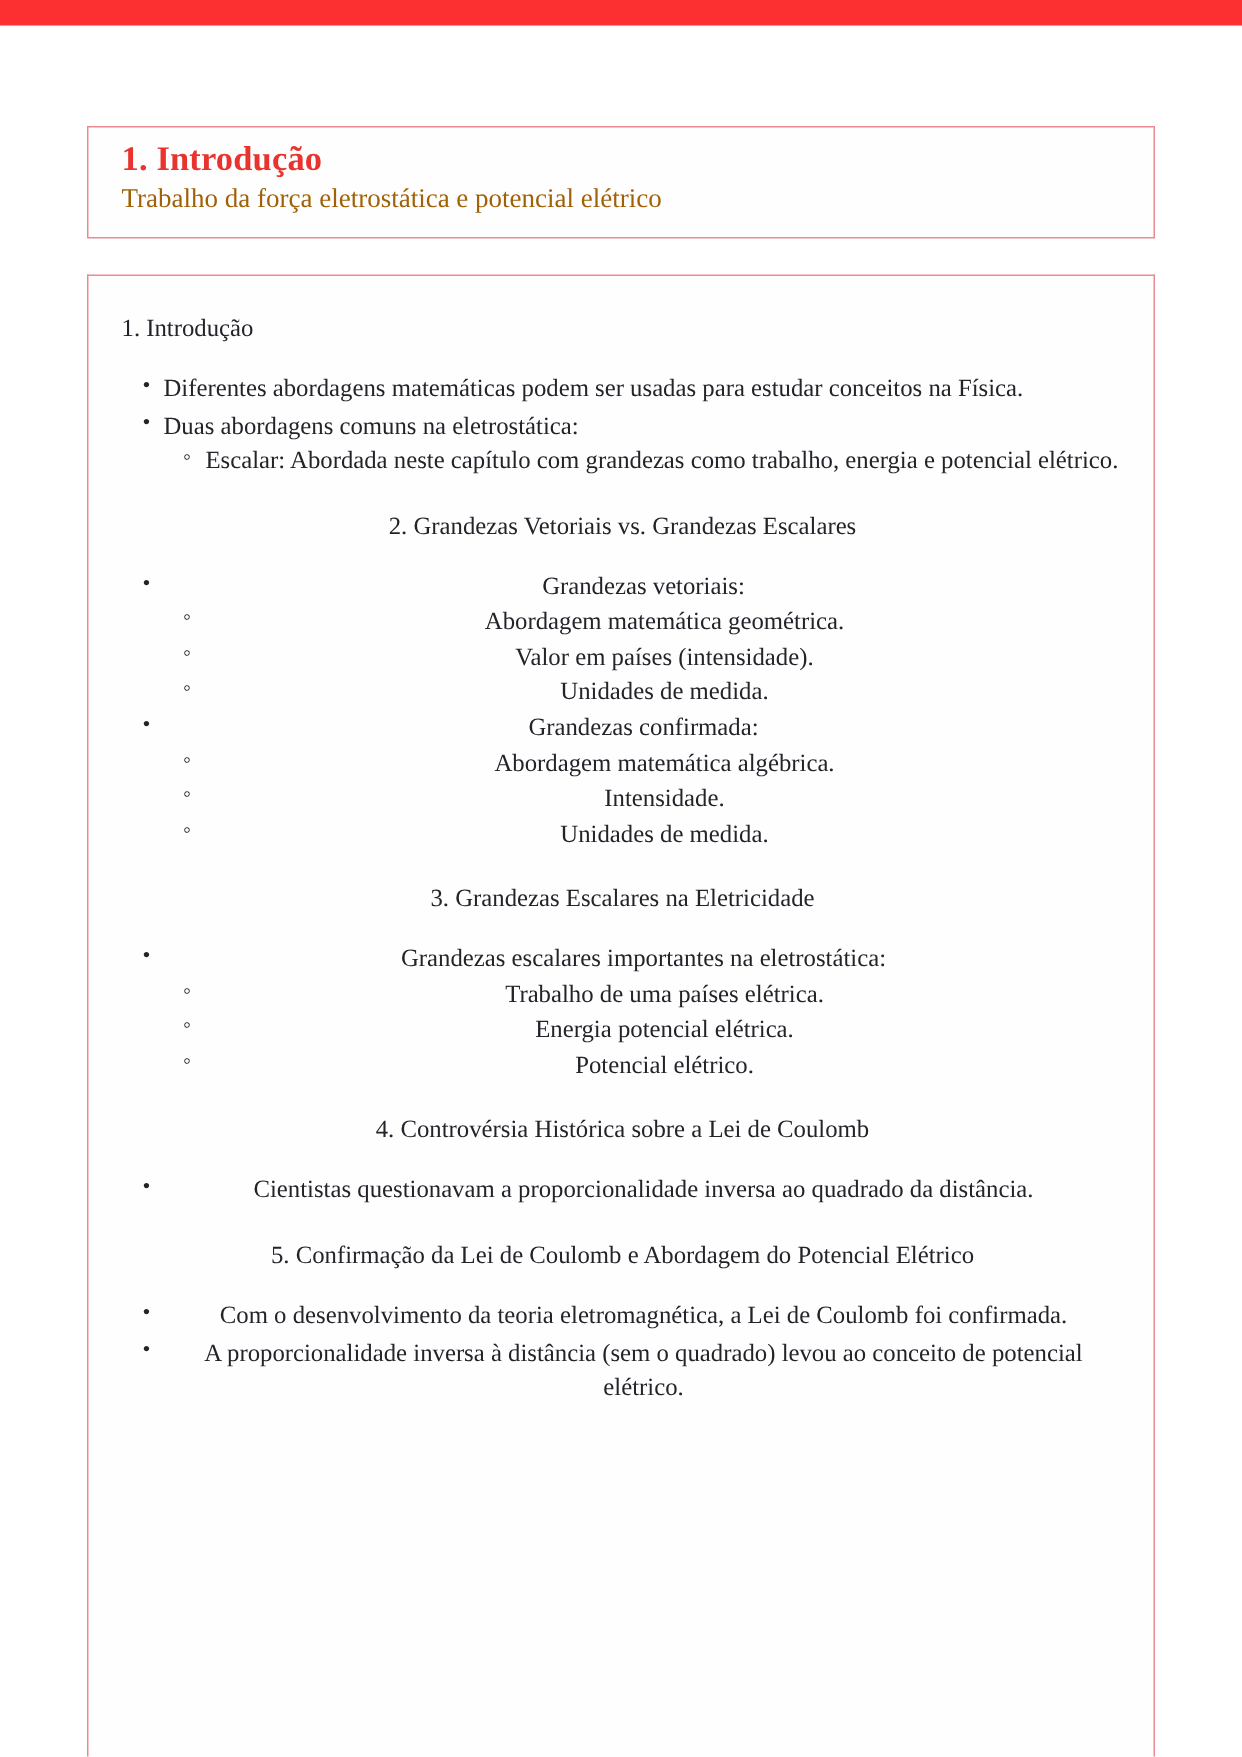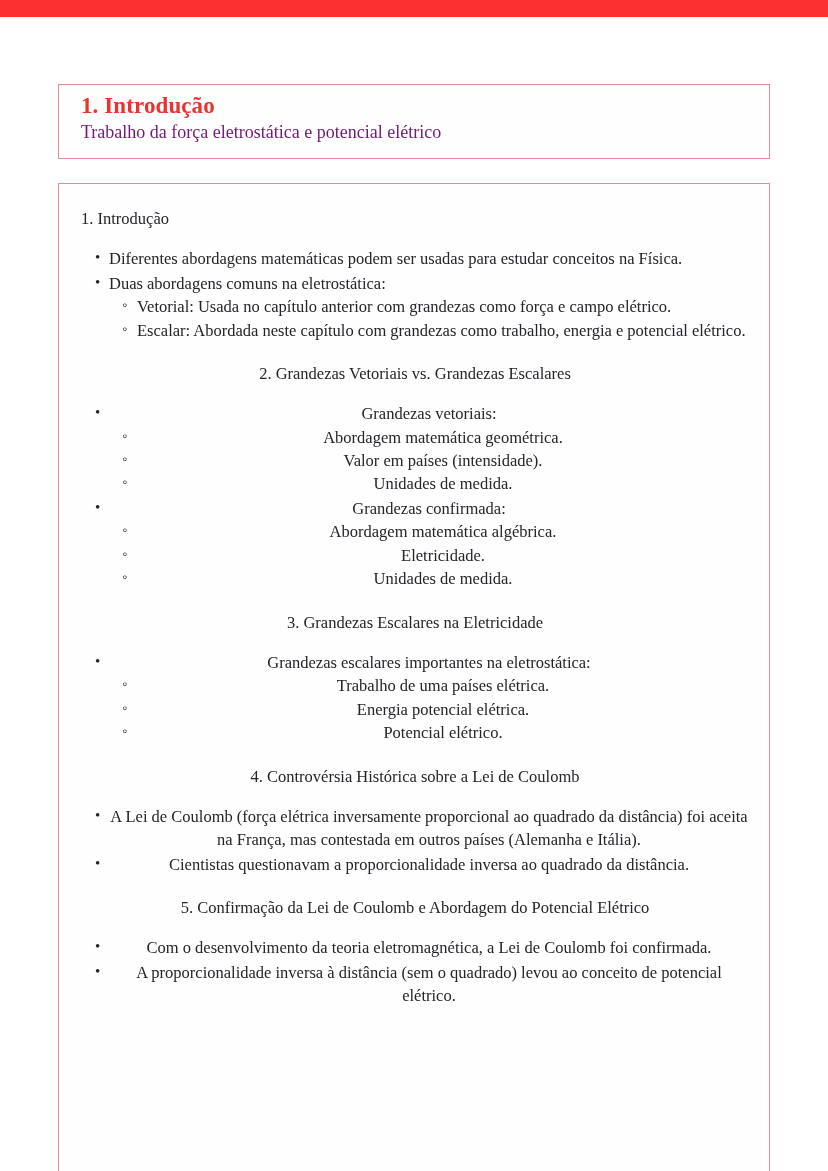--- a/index.html
+++ b/index.html
@@ -45,21 +45,21 @@
     color: #e8332f;
     letter-spacing: 0.1px;
     line-height: 1.15;
     white-space: nowrap;
   }
   .title-sub {
     position: absolute;
     left: 22px;
     top: 37px;
     font-size: 18px;
-    color: #701a75;
+    color: #a16207;
     line-height: 1.2;
     white-space: nowrap;
   }
 
   
   .content-card {
     position: absolute;
     left: 58px;
     top: 183px;
     width: 712px;
@@ -152,23 +152,20 @@
       <div class="section">
         <div class="sec-heading">1. Introdução</div>
         <ul class="lvl1">
           <li>
             <span class="li-text">Diferentes abordagens matemáticas podem ser usadas para estudar conceitos na Física.</span>
           </li>
           <li>
             <span class="li-text">Duas abordagens comuns na eletrostática:</span>
             <ul class="lvl2">
               <li>
-                <span class="li-text">Vetorial: Usada no capítulo anterior com grandezas como força e campo elétrico.</span>
-              </li>
-              <li>
                 <span class="li-text">Escalar: Abordada neste capítulo com grandezas como trabalho, energia e potencial elétrico.</span>
               </li>
             </ul>
           </li>
         </ul>
       </div>
       <div class="section">
         <div class="sec-heading">2. Grandezas Vetoriais vs. Grandezas Escalares</div>
         <ul class="lvl1">
           <li>
@@ -185,21 +182,21 @@
               </li>
             </ul>
           </li>
           <li>
             <span class="li-text">Grandezas confirmada:</span>
             <ul class="lvl2">
               <li>
                 <span class="li-text">Abordagem matemática algébrica.</span>
               </li>
               <li>
-                <span class="li-text">Eletricidade.</span>
+                <span class="li-text">Intensidade.</span>
               </li>
               <li>
                 <span class="li-text">Unidades de medida.</span>
               </li>
             </ul>
           </li>
         </ul>
       </div>
       <div class="section">
         <div class="sec-heading">3. Grandezas Escalares na Eletricidade</div>
@@ -216,23 +213,20 @@
               <li>
                 <span class="li-text">Potencial elétrico.</span>
               </li>
             </ul>
           </li>
         </ul>
       </div>
       <div class="section">
         <div class="sec-heading">4. Controvérsia Histórica sobre a Lei de Coulomb</div>
         <ul class="lvl1">
-          <li>
-            <span class="li-text">A Lei de Coulomb (força elétrica inversamente proporcional ao quadrado da distância) foi aceita na França, mas contestada em outros países (Alemanha e Itália).</span>
-          </li>
           <li>
             <span class="li-text">Cientistas questionavam a proporcionalidade inversa ao quadrado da distância.</span>
           </li>
         </ul>
       </div>
       <div class="section">
         <div class="sec-heading">5. Confirmação da Lei de Coulomb e Abordagem do Potencial Elétrico</div>
         <ul class="lvl1">
           <li>
             <span class="li-text">Com o desenvolvimento da teoria eletromagnética, a Lei de Coulomb foi confirmada.</span>

